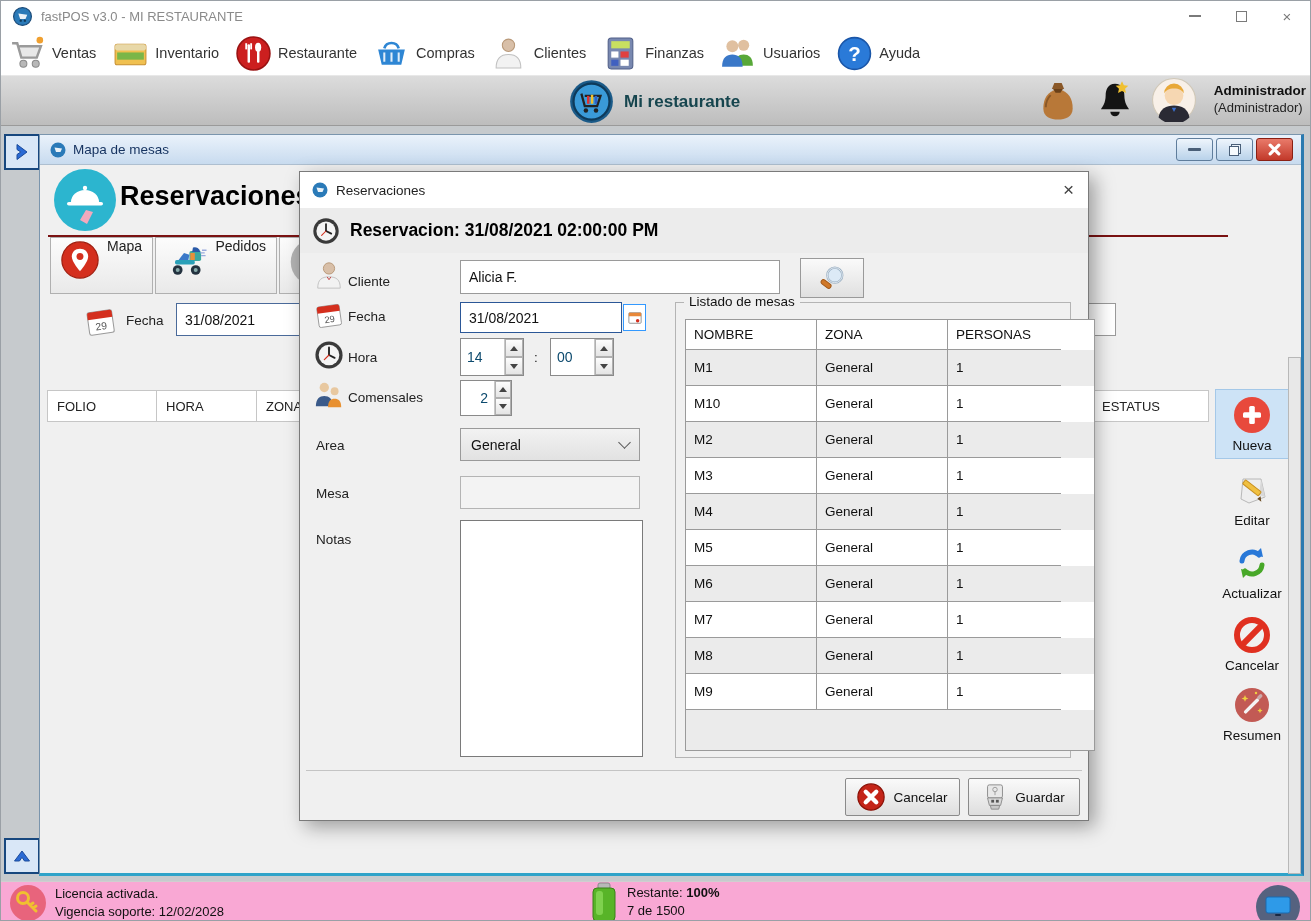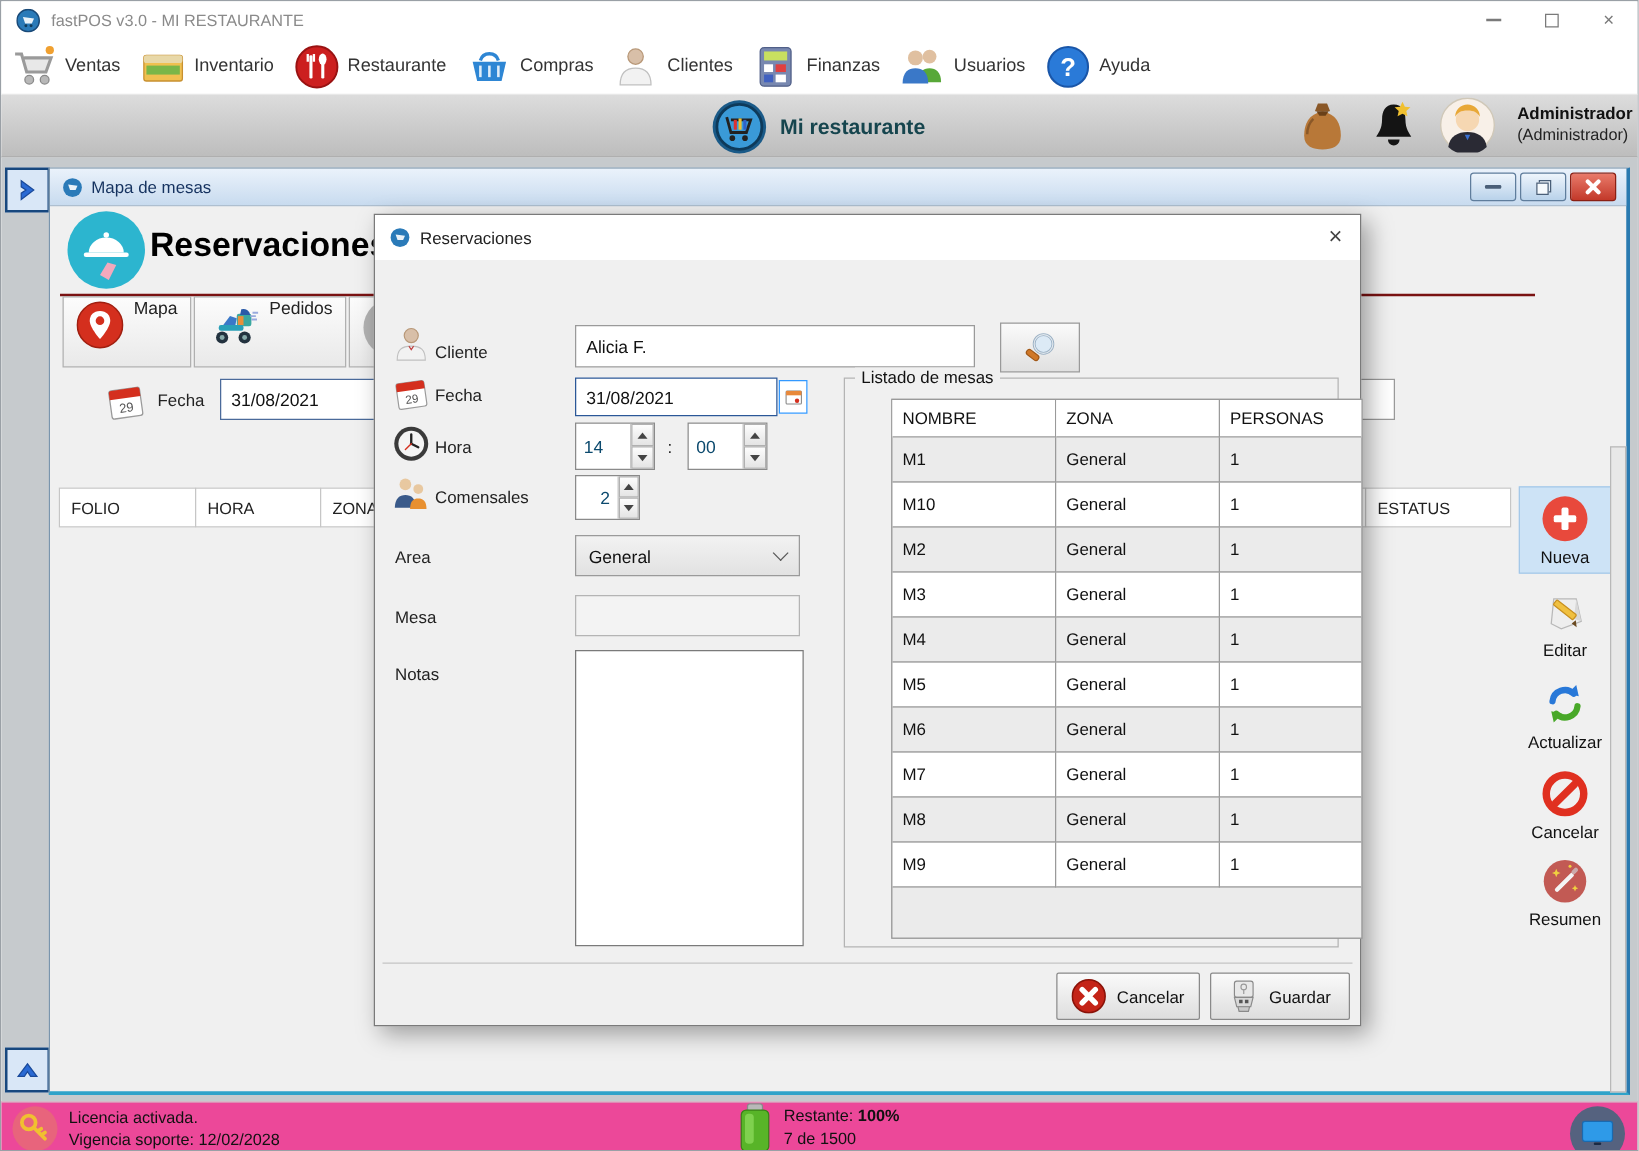--- a/index.html
+++ b/index.html
@@ -60,21 +60,21 @@
   
   .side-btn { position:absolute; left:1175px; width:74px; display:flex; flex-direction:column; align-items:center; gap:4px; cursor:pointer; padding-top:6px; }
   .side-btn .slabel { font-size:13.5px; color:#111; }
   .side-btn.selected { background:#cde3f6; border:1px solid #a4c8e8; }
   .side-scroll { position:absolute; right:0px; top:222px; width:13px; height:517px; background:#e8e8e8; border:1px solid #b8b8b8; }
 
   .mdi-footer { position:absolute; left:6px; right:18px; bottom:3px; height:30px; border:1px solid #d0d0d0; border-top:1px solid #c2c2c2; display:flex; align-items:center; justify-content:center; background:#f0f0f0; }
   .mdi-footer span { font-size:13px; color:#111; }
 
   
-  .statusbar { position:absolute; left:0; top:880px; width:100%; height:41px; background:#ec4899; border-top:1px solid #cfcfcf;padding-left:12px; }
+  .statusbar { position:absolute; left:0; top:880px; width:100%; height:41px; background:#f9a8d4; border-top:1px solid #cfcfcf;padding-left:12px; }
   .stat-left { position:absolute; left:8px; top:2px; display:flex; align-items:center; gap:8px; }
   .stat-lines { line-height:1.35; font-size:13px; color:#111; }
   .stat-bat { position:absolute; left:590px; top:0px; display:flex; align-items:center; gap:10px; }
   .bat-lines { line-height:1.35; font-size:13px; color:#111; }
   .bold { font-weight:bold; }
   .support-circle { position:absolute; right:10px; top:3px; width:44px; height:44px; border-radius:50%; background:#55627f; display:flex; align-items:center; justify-content:center; cursor:pointer; }
 
   
   .dialog { position:absolute; left:298px; top:170px; width:790px; height:650px; background:#f0f0f0; border:1px solid #7a7a7a; box-shadow:6px 6px 18px rgba(0,0,0,.35); z-index:20; }
   .dlg-title { position:absolute; left:0; top:0; width:100%; height:36px; background:#fff; display:flex; align-items:center; gap:8px; padding-left:12px; }
@@ -92,21 +92,21 @@
   .spin .sarrows { width:19px; display:flex; flex-direction:column; border-left:1px solid #c8c8c8; }
   .sarr { flex:1; background:linear-gradient(#fdfdfd,#e4e4e4); border:1px solid #b0b0b0; display:flex; align-items:center; justify-content:center; cursor:pointer; }
   .tri-up { width:0; height:0; border-left:4px solid transparent; border-right:4px solid transparent; border-bottom:5px solid #444; }
   .tri-dn { width:0; height:0; border-left:4px solid transparent; border-right:4px solid transparent; border-top:5px solid #444; }
 
   .select { background:linear-gradient(#f2f2f2,#e2e2e2); border:1px solid #9a9a9a; display:flex; align-items:center; justify-content:space-between; padding:0 10px; font-size:14px; color:#111; cursor:pointer; }
   .chev { width:9px; height:9px; border-right:1.8px solid #555; border-bottom:1.8px solid #555; transform:rotate(45deg); margin-top:-4px; }
 
   .groupbox { position:absolute; left:375px; top:130px; width:396px; height:456px; border:1px solid #b4b4b4; }
   .group-legend { position:absolute; left:8px; top:-9px; background:#f0f0f0; padding:0 5px; font-size:13.5px; color:#111; }
-  .mtable { position:absolute; left:9px; top:16px; width:377px; border:1px solid #9a9a9a; background:#a3a3a3;margin-left:28px; }
+  .mtable { position:absolute; left:9px; top:16px; width:410px; border:1px solid #9a9a9a; background:#ef4444; }
   .mrow { display:flex; height:36px; }
   .mrow.hdr { height:30px; background:#fff; }
   .mcell { border-right:1px solid #9a9a9a; border-bottom:1px solid #9a9a9a; display:flex; align-items:center; padding-left:8px; font-size:13.5px; color:#111; }
   .mcell.c0 { width:131px; } .mcell.c1 { width:131px; } .mcell.c2 { width:113px; border-right:none; }
   .mrow.hdr .mcell { border-bottom:1px solid #9a9a9a; background:#fff; }
   .mrow:nth-child(odd):not(.hdr) { background:#fff; }
   .mrow:nth-child(even):not(.hdr) { background:#ebebeb; }
   .mrow.empty { height:40px; background:#f5f5f5; }
   .mrow.empty .mcell { border-right:none; border-bottom:none; }
 
@@ -435,20 +435,30 @@
 
   <div class="dialog">
     <div class="dlg-title">
       <svg width="16" height="16" viewBox="0 0 32 32">
           <circle cx="16" cy="16" r="15" fill="#2a7ab8"></circle>
           <path d="M9 11 l3 9 h9 l3 -7 z" fill="#fff" opacity=".9"></path>
         </svg>
       <span class="dlg-title-text">Reservaciones</span>
       <span class="dlg-x">×</span>
     </div>
+    <div class="dlg-head">
+      <svg width="28" height="28" viewBox="0 0 32 32">
+          <circle cx="16" cy="16" r="14.5" fill="#3a3a3a"></circle>
+          <circle cx="16" cy="16" r="11" fill="#f4f4f4"></circle>
+          <path d="M16 16 L16 8" stroke="#222" stroke-width="2" stroke-linecap="round"></path>
+          <path d="M16 16 L22 19" stroke="#222" stroke-width="2" stroke-linecap="round"></path>
+          <path d="M16 16 L11 21" stroke="#d42f1e" stroke-width="1.2" stroke-linecap="round"></path>
+        </svg>
+      <span class="dlg-head-text">Reservacion: 31/08/2021 02:00:00 PM</span>
+    </div>
 
     <svg class="frow-icon" style="top:88px" viewBox="0 0 32 32">
         <circle cx="16" cy="9" r="6" fill="#d8bfa8" stroke="#b89878"></circle>
         <path d="M4 30 c0-9 4-12 12-12 s12 3 12 12 z" fill="#f2f2f2" stroke="#c0c0c0"></path>
         <path d="M14 18 l2 3 2 -3" fill="none" stroke="#c04040"></path>
       </svg>
     <div class="flabel" style="top:102px">Cliente</div>
     <div class="input abs" style="left:160px;top:88px;width:320px;height:34px">Alicia F.</div>
     <div class="btn3d abs" style="left:500px;top:86px;width:64px;height:40px">
       <svg width="30" height="30" viewBox="0 0 32 32">

